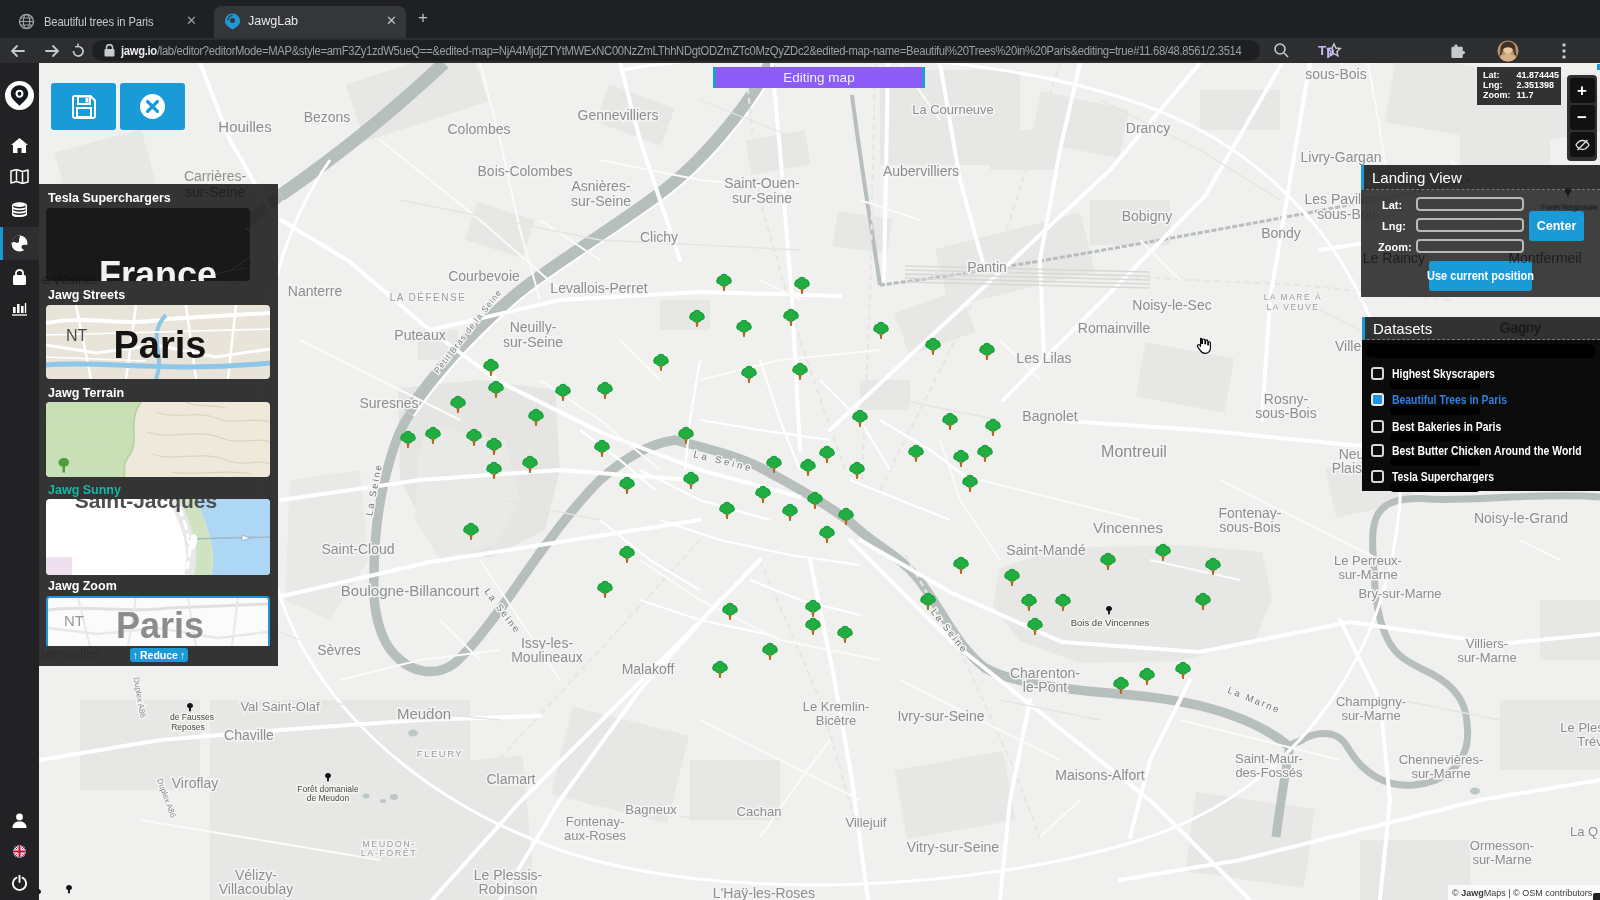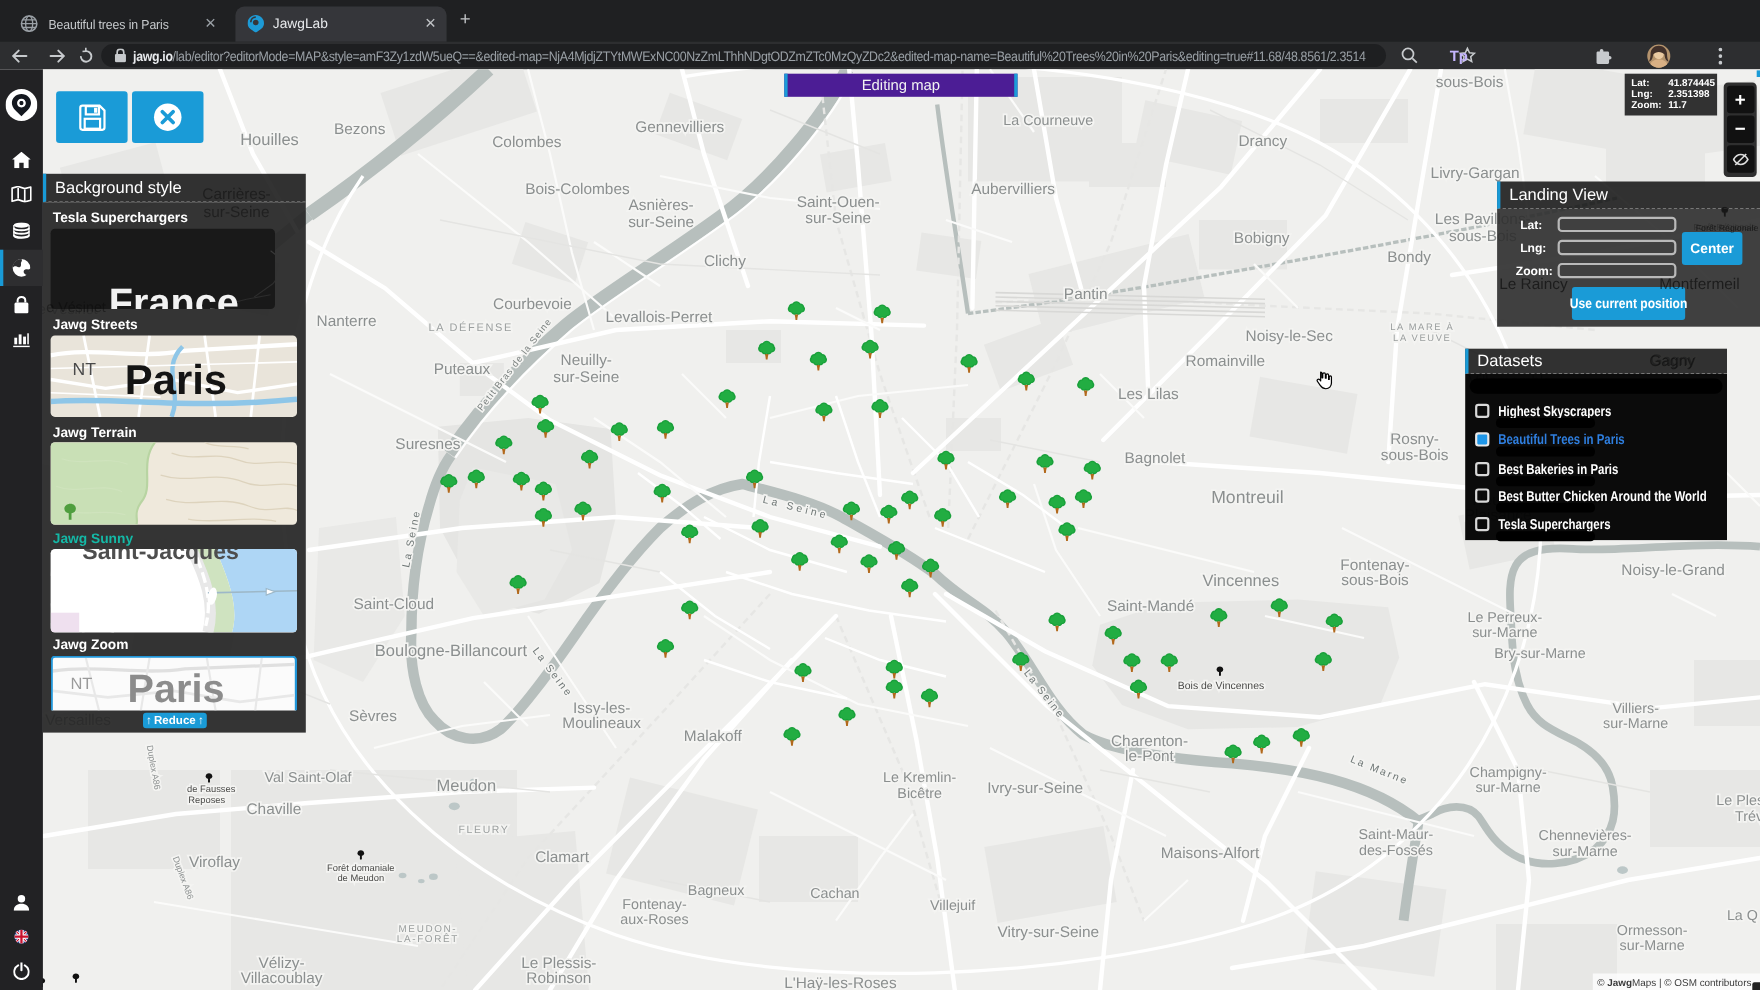--- a/index.html
+++ b/index.html
@@ -500,23 +500,22 @@
       <rect x="14.5" y="4" width="3 " height="4.5" fill="#fff"></rect>
       <rect x="6" y="14" width="14" height="9" fill="none" stroke="#fff" stroke-width="2"></rect>
     </svg>
   </div>
 <div class="abs blue-btn" style="left:120px;top:83px;width:65px;height:47px;z-index:30">
 <svg width="27" height="27" viewBox="0 0 27 27">
       <circle cx="13.5" cy="13.5" r="12.5" fill="#fff"></circle>
       <path d="M8.6,8.6 L18.4,18.4 M18.4,8.6 L8.6,18.4" stroke="#1a9bd7" stroke-width="3.4" stroke-linecap="round"></path>
     </svg>
   </div>
-<div class="abs" style="left:713px;top:67px;width:212px;height:21px;background:#4c1d95;border-left:3px solid #1b9cd8;border-right:3px solid #1b9cd8;color:#f2f2f2;font-size:13.5px;text-align:center;line-height:21px;z-index:30">Editing map</div>
+<div class="abs" style="left:713px;top:67px;width:212px;height:21px;background:#8b5cf6;border-left:3px solid #1b9cd8;border-right:3px solid #1b9cd8;color:#f2f2f2;font-size:13.5px;text-align:center;line-height:21px;z-index:30">Editing map</div>
 <div class="abs" style="left:39px;top:158px;width:239px;height:508px;z-index:31">
-<div class="panel-h" style="position:absolute;left:0;top:0;width:239px;height:26px">Background style</div>
 <div class="abs" style="left:0;top:26px;width:239px;height:482px;background:rgba(36,36,36,0.92)"></div>
 <div class="abs" style="left:9px;top:33px;font-size:12.5px;color:#fff;font-weight:700;z-index:2">Tesla Superchargers</div>
 <div class="abs" style="left:7px;top:50px;width:204px;height:73px;background:#191919;border-radius:4px;overflow:hidden;z-index:2">
 <svg width="224" height="73">
         <path d="M185,62 L202,50 L213,36" stroke="#2e2e2e" stroke-width="1" fill="none"></path>
         <path d="M155,70 L178,64 200,60" stroke="#2c2c2c" stroke-width="1" fill="none"></path>
         <path d="M200,20 L210,28" stroke="#3a3a3a" stroke-width="1" fill="none"></path>
         <text x="112" y="79" text-anchor="middle" font-size="36" font-weight="700" fill="#f2f2f2" font-family="Liberation Sans">France</text>
       </svg></div>
 <div class="abs" style="left:9px;top:130px;font-size:12.5px;color:#fff;font-weight:700;z-index:2">Jawg Streets</div>
@@ -616,21 +615,21 @@
 <div class="abs" style="left:0;top:25px;width:239px;height:107px;background:rgba(44,44,44,0.9)"></div>
 <div class="abs" style="left:21px;top:34px;color:#fff;font-size:11px;font-weight:700">Lat:</div>
     <div class="abs" style="left:55px;top:32px;background:transparent;border:2px solid #b9b9b9;border-radius:4px;width:108px;height:14px"></div>
 <div class="abs" style="left:21px;top:55px;color:#fff;font-size:11px;font-weight:700">Lng:</div>
     <div class="abs" style="left:55px;top:53px;background:transparent;border:2px solid #b9b9b9;border-radius:4px;width:108px;height:14px"></div>
 <div class="abs" style="left:17px;top:76px;color:#fff;font-size:11px;font-weight:700">Zoom:</div>
     <div class="abs" style="left:55px;top:74px;background:transparent;border:2px solid #b9b9b9;border-radius:4px;width:108px;height:14px"></div>
 <div class="abs blue-btn" style="left:168px;top:46px;width:55px;height:30px;font-size:12.5px;font-weight:700">Center</div>
 <div class="abs blue-btn" style="left:61px;top:96px;width:117px;height:30px;font-size:12.5px;font-weight:700;white-space:nowrap;transform:scaleX(0.88)">Use current position</div>
 </div>
-<div class="abs" style="left:1332px;top:317px;width:204px;height:174px;z-index:31">
+<div class="abs" style="left:1362px;top:317px;width:204px;height:174px;z-index:31">
 <div class="panel-h" style="position:absolute;left:0;top:0;width:238px;height:23px;font-size:15px">Datasets</div>
 <div class="abs" style="left:0;top:23px;width:238px;height:151px;background:rgba(3,3,3,0.97)"></div>
 <div class="abs" style="left:4px;top:27px;width:230px;height:14px;background:#000;border-radius:7px"></div>
 <div class="abs" style="left:9px;top:50px;width:13px;height:13px;background:transparent;border:2px solid #d8d8d8;border-radius:3px"></div>
 <div class="abs" style="left:30px;top:49px;color:#fff;font-size:13px;font-weight:700;white-space:nowrap;transform:scaleX(0.8);transform-origin:left">Highest Skyscrapers</div>
 <div class="abs" style="left:28px;top:63px;width:90px;height:9px;background:#000;border-radius:4px"></div>
 <div class="abs" style="left:9px;top:76px;width:13px;height:13px;background:#1e96e8;border:2px solid #e8e8e8;border-radius:3px"></div>
 <div class="abs" style="left:30px;top:75px;color:#2f7fe0;font-size:13px;font-weight:700;white-space:nowrap;transform:scaleX(0.8);transform-origin:left">Beautiful Trees in Paris</div>
 <div class="abs" style="left:28px;top:89px;width:90px;height:9px;background:#000;border-radius:4px"></div>
 <div class="abs" style="left:9px;top:103px;width:13px;height:13px;background:transparent;border:2px solid #d8d8d8;border-radius:3px"></div>

